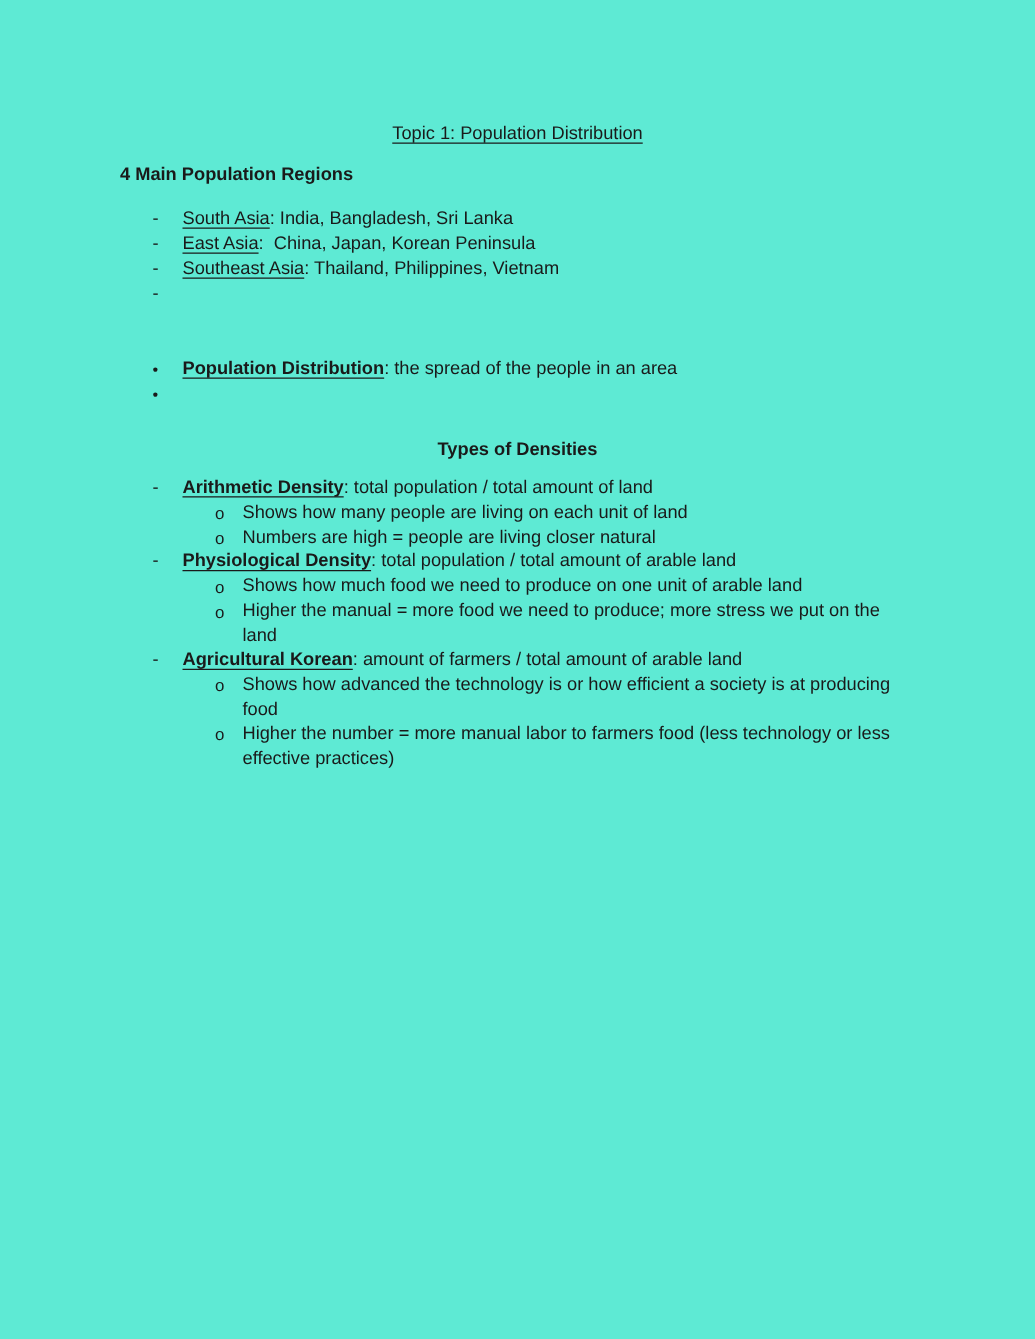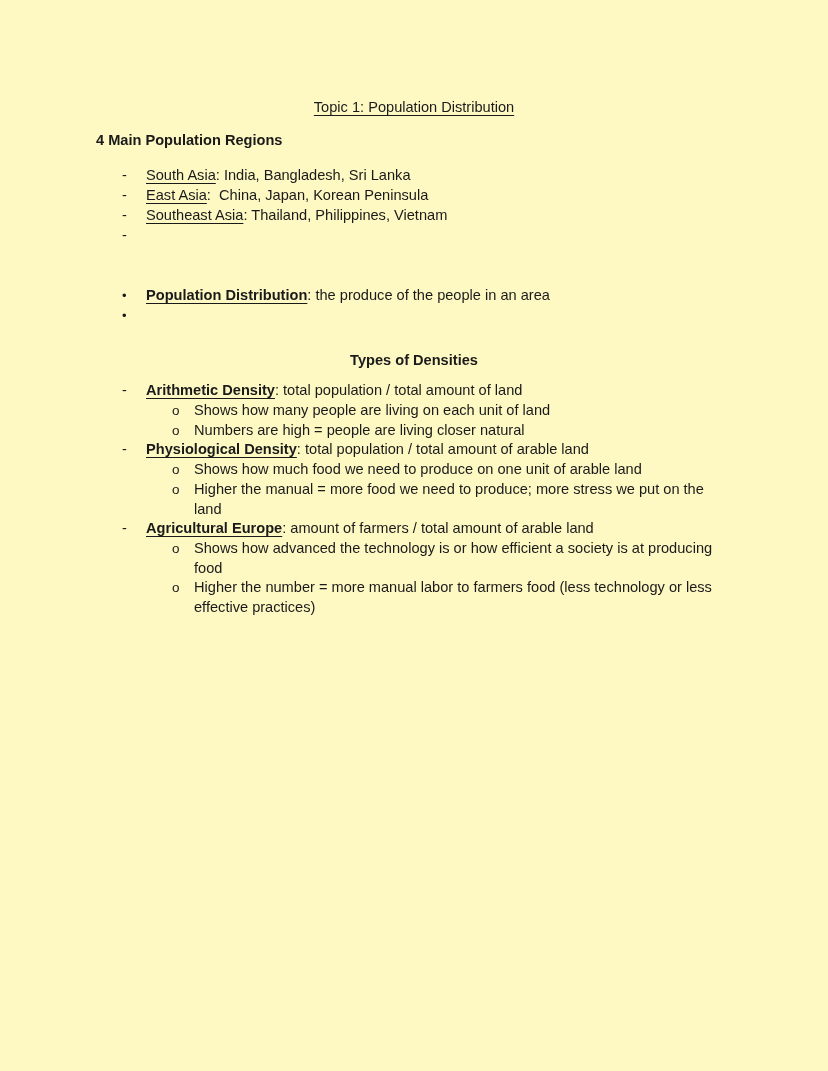--- a/index.html
+++ b/index.html
@@ -1,19 +1,19 @@
 <!DOCTYPE html>
 <html><head>
 <meta charset="utf-8">
 <style>
   html,body{margin:0;padding:0;background:#ffffff;}
   .page{
     position:relative;
     width:828px;height:1071px;
-    background:#fef9c3;
+    background:#5eead4;
     color:#1a1a1a;
     font-family:"Liberation Sans",sans-serif;
     font-size:14.6px;
     line-height:19.7px;
     box-sizing:border-box;
     padding-top:98px;
     overflow:hidden;
   }
   .title{
     text-align:center;
@@ -73,21 +73,21 @@
       <p class="txt"><span class="u">Southeast Asia</span><span class="sep">: </span><span>Thailand, Philippines, Vietnam</span></p>
     </div>
     <div class="row">
       <span class="mk">-</span>
     </div>
   </div>
 
   <div class="list defs">
     <div class="row">
       <span class="mk bullet-mk">•</span>
-      <p class="txt"><span class="bu">Population Distribution</span><span class="sep">: </span><span>the produce of the people in an area</span></p>
+      <p class="txt"><span class="bu">Population Distribution</span><span class="sep">: </span><span>the spread of the people in an area</span></p>
     </div>
     <div class="row">
       <span class="mk bullet-mk">•</span>
     </div>
   </div>
 
   <div class="center-heading">Types of Densities</div>
 
   <div class="list dens">
 
@@ -112,21 +112,21 @@
       <span class="mk">o</span>
       <p class="txt">Shows how much food we need to produce on one unit of arable land</p>
     </div>
     <div class="row l2">
       <span class="mk">o</span>
       <p class="txt">Higher the manual = more food we need to produce; more stress we put on the land</p>
     </div>
 
     <div class="row">
       <span class="mk">-</span>
-      <p class="txt"><span class="bu">Agricultural Europe</span><span class="sep">: </span><span>amount of farmers / total amount of arable land</span></p>
+      <p class="txt"><span class="bu">Agricultural Korean</span><span class="sep">: </span><span>amount of farmers / total amount of arable land</span></p>
     </div>
     <div class="row l2">
       <span class="mk">o</span>
       <p class="txt">Shows how advanced the technology is or how efficient a society is at producing food</p>
     </div>
     <div class="row l2">
       <span class="mk">o</span>
       <p class="txt">Higher the number = more manual labor to farmers food (less technology or less effective practices)</p>
     </div>
 

